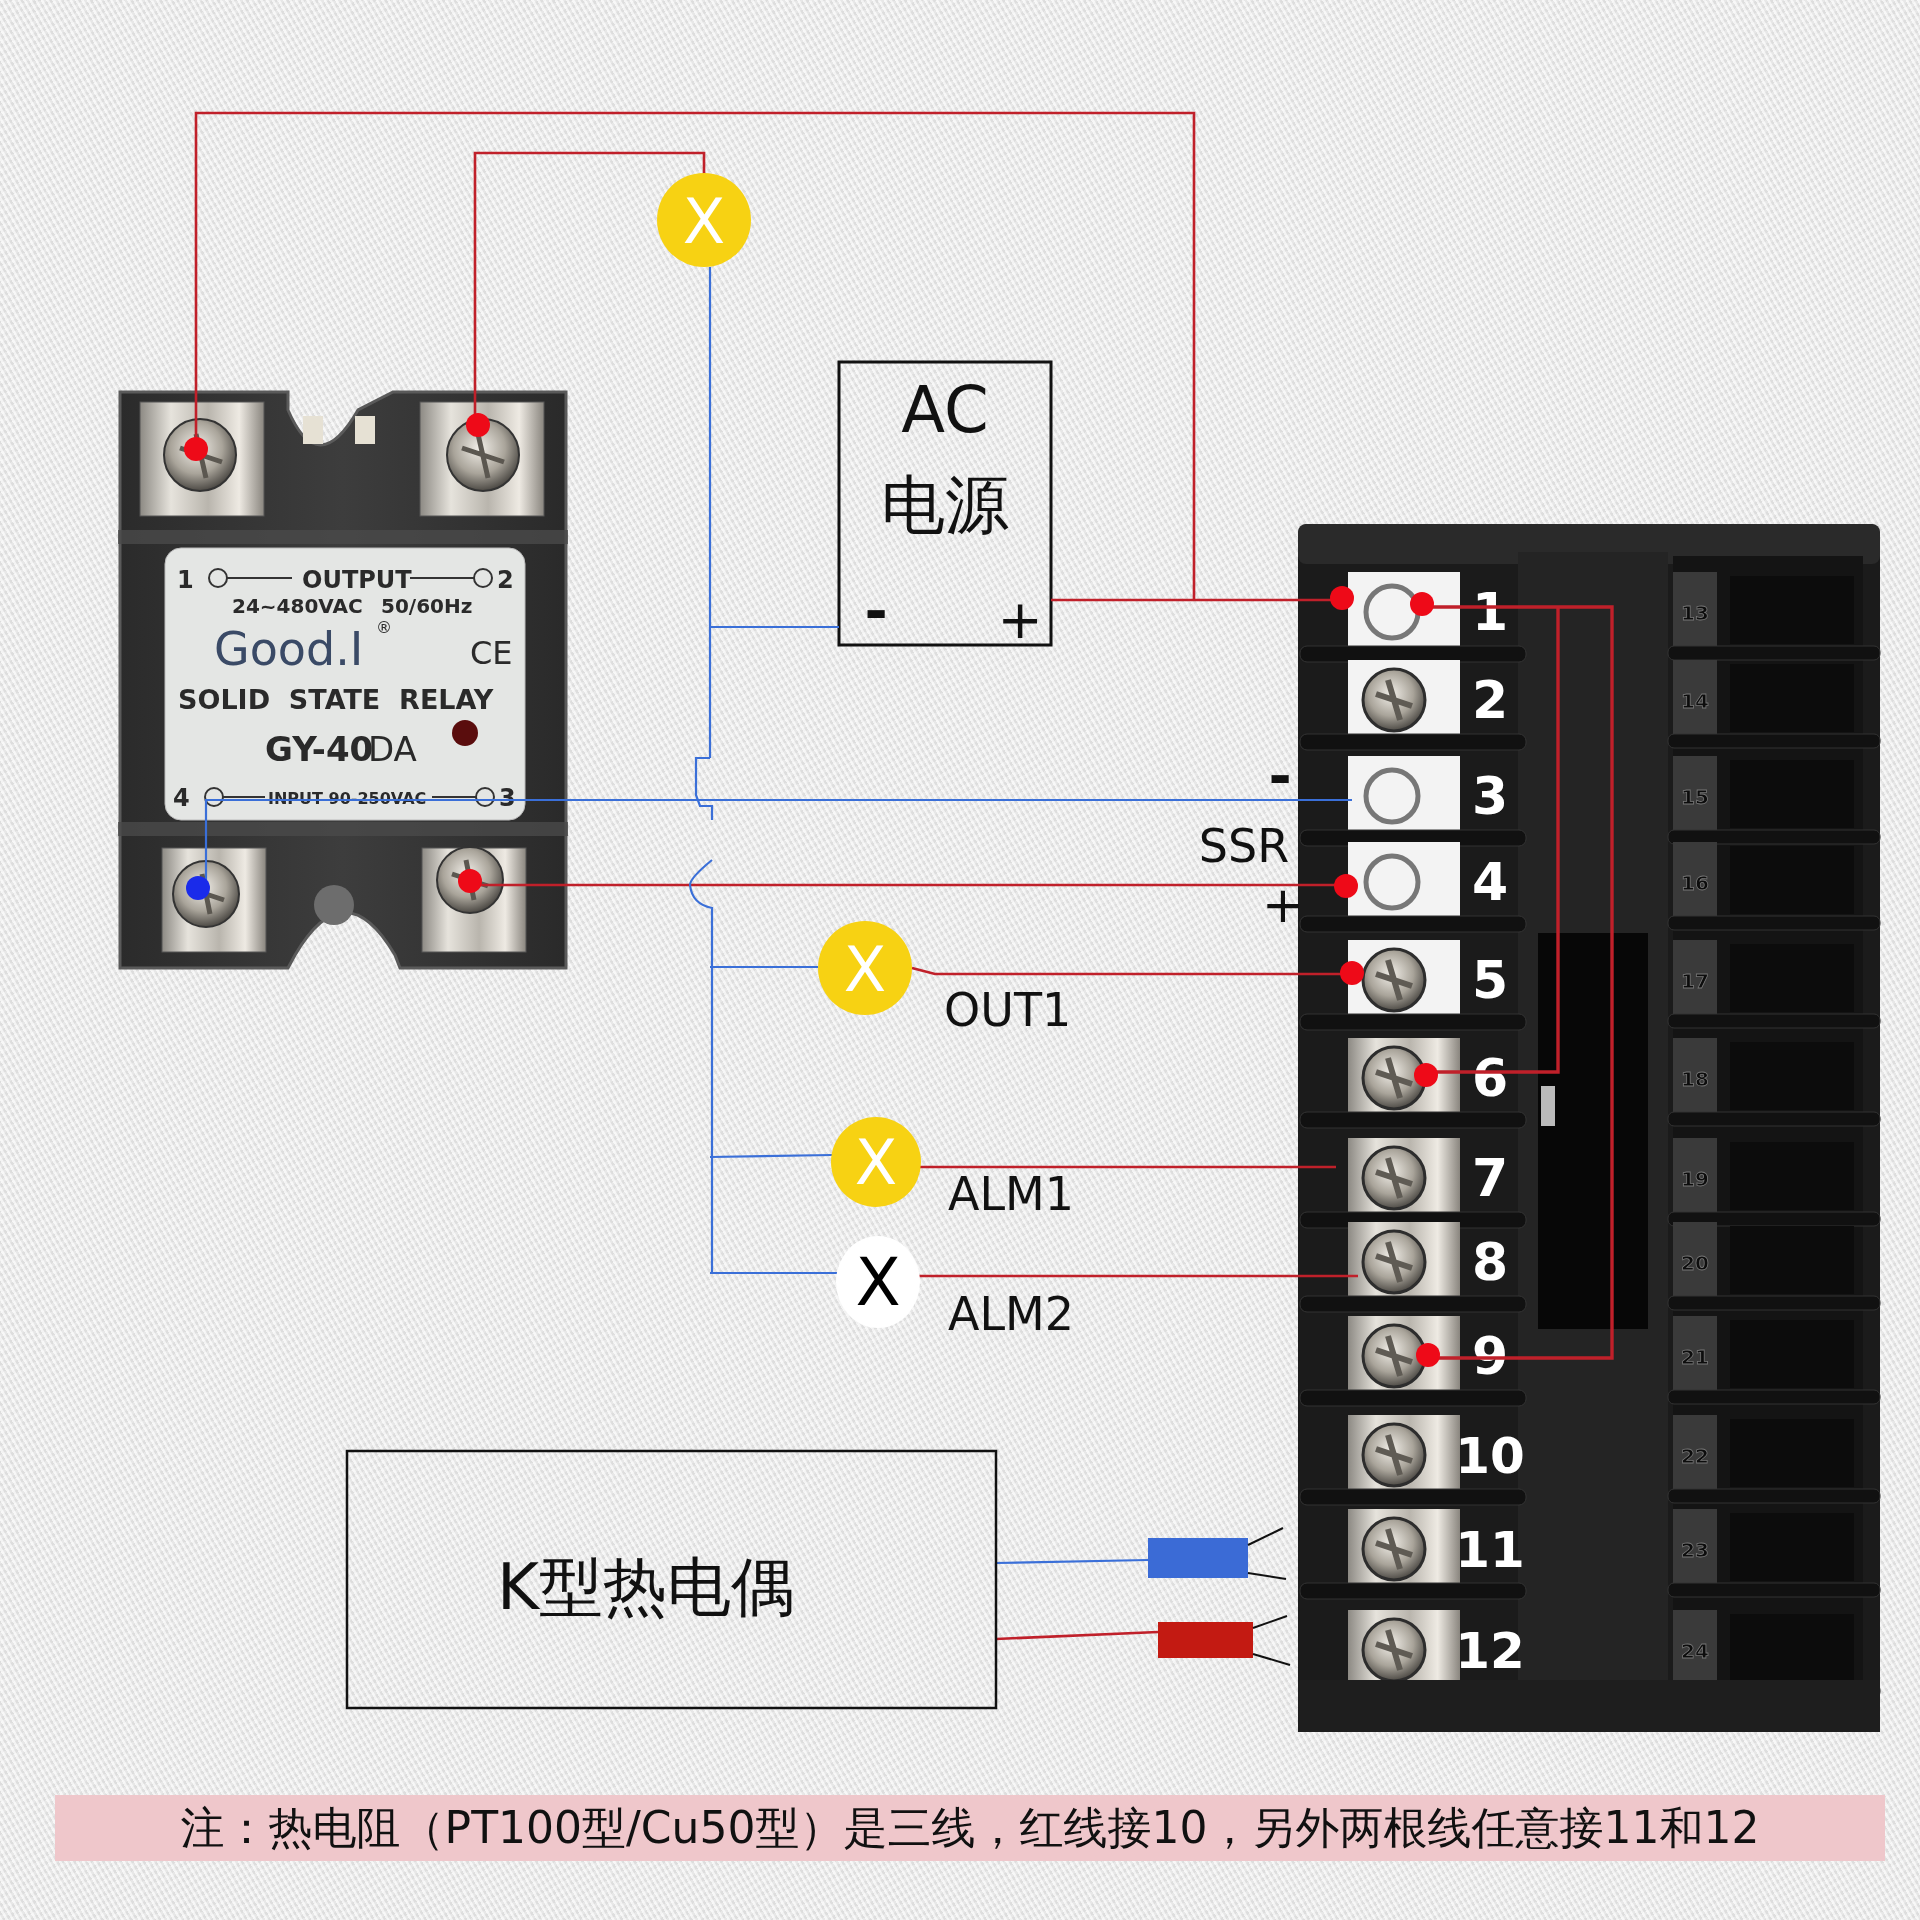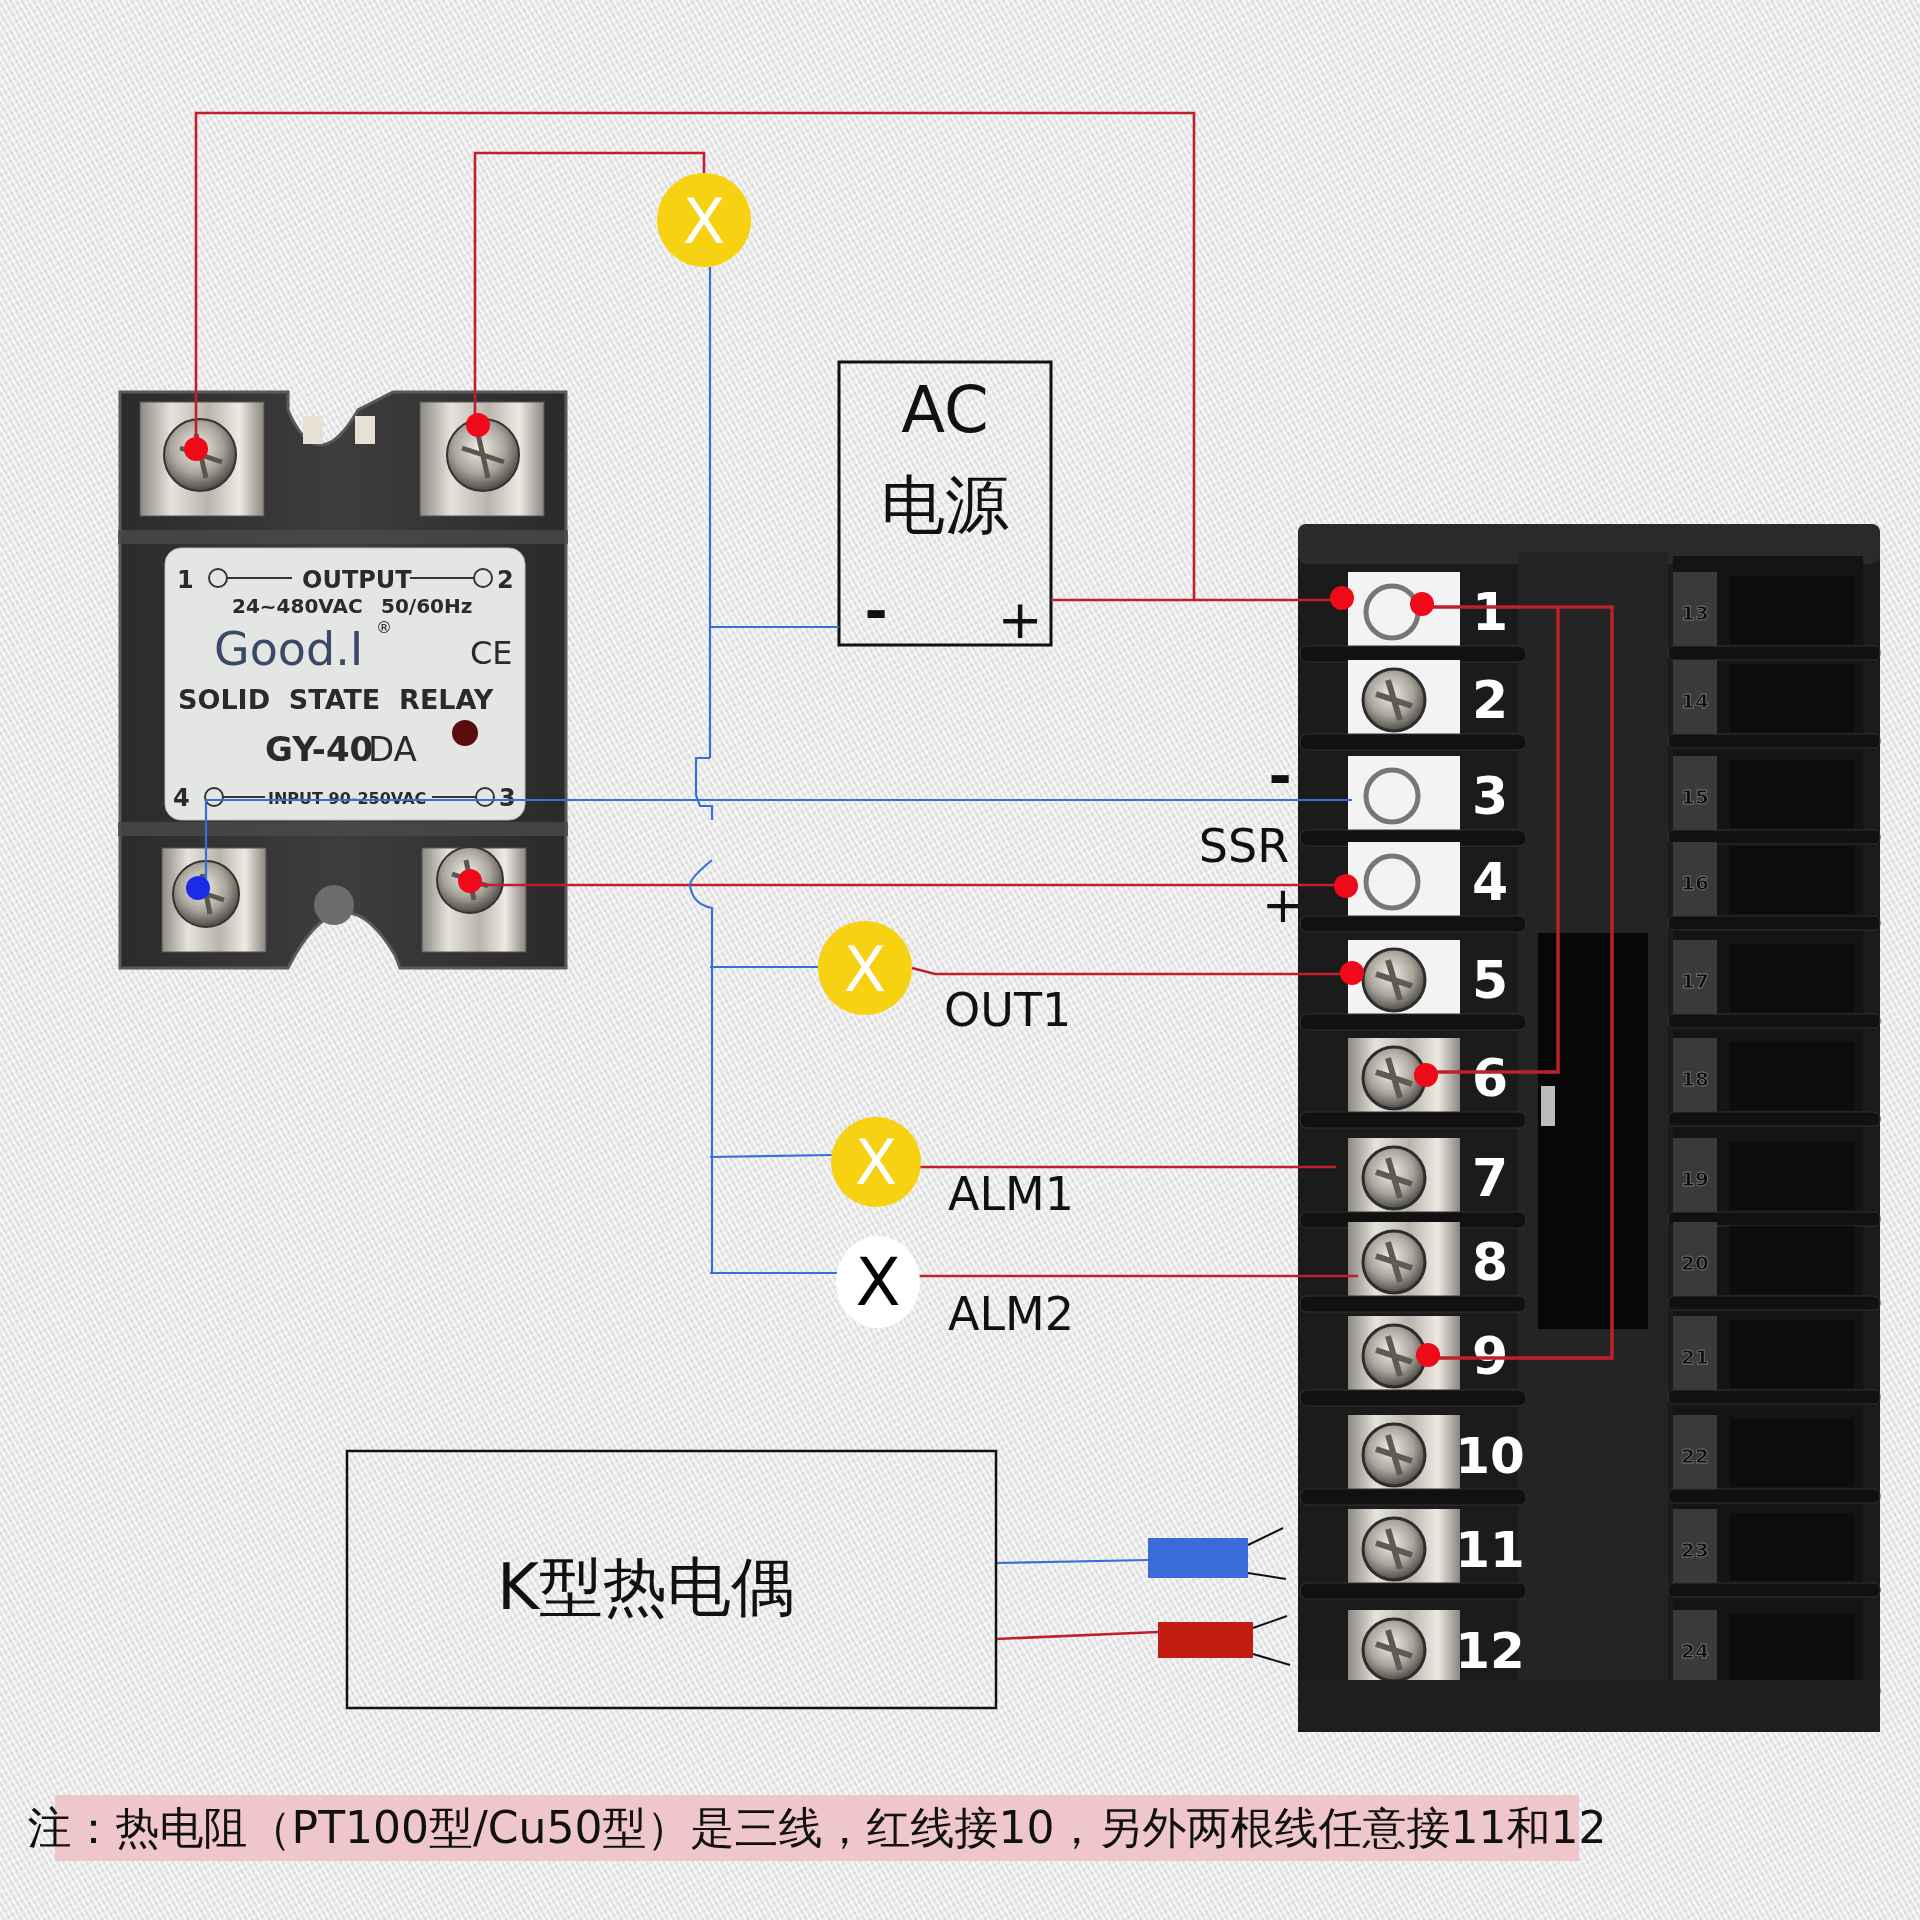--- a/index.html
+++ b/index.html
@@ -4,21 +4,21 @@
 <style>
   html, body { margin:0; padding:0; }
   body { width:1920px; height:1920px; overflow:hidden; background:#ececec; font-family:"DejaVu Sans", sans-serif; }
   #stage { position:relative; width:1920px; height:1920px;
     background:
       repeating-linear-gradient(60deg, rgba(255,255,255,0.55) 0px, rgba(255,255,255,0.55) 2px, rgba(0,0,0,0.03) 3px, rgba(0,0,0,0.03) 5px),
       repeating-linear-gradient(150deg, rgba(255,255,255,0.25) 0px, rgba(255,255,255,0.25) 3px, rgba(0,0,0,0.02) 4px, rgba(0,0,0,0.02) 7px),
       #e9e9e9; }
   svg { position:absolute; left:0; top:0; }
   .lbl { font-family:"DejaVu Sans", sans-serif; }
-  .note { position:absolute; left:55px; top:1795px; width:1524px; height:66px; background:#efc7cb;
+  .note { position:absolute; left:55px; top:1795px; width:1830px; height:66px; background:#efc7cb;
     display:flex; align-items:center; justify-content:center; font-size:44px; color:#111;
     font-family:"DejaVu Sans", sans-serif; letter-spacing:0px; white-space:nowrap; }
 </style>
 </head>
 <body>
 
 <div id="stage">
 <svg width="1920" height="1920" viewBox="0 0 1920 1920" xmlns="http://www.w3.org/2000/svg">
   <defs>
     <linearGradient id="metal" x1="0" x2="1" y1="0" y2="0">

